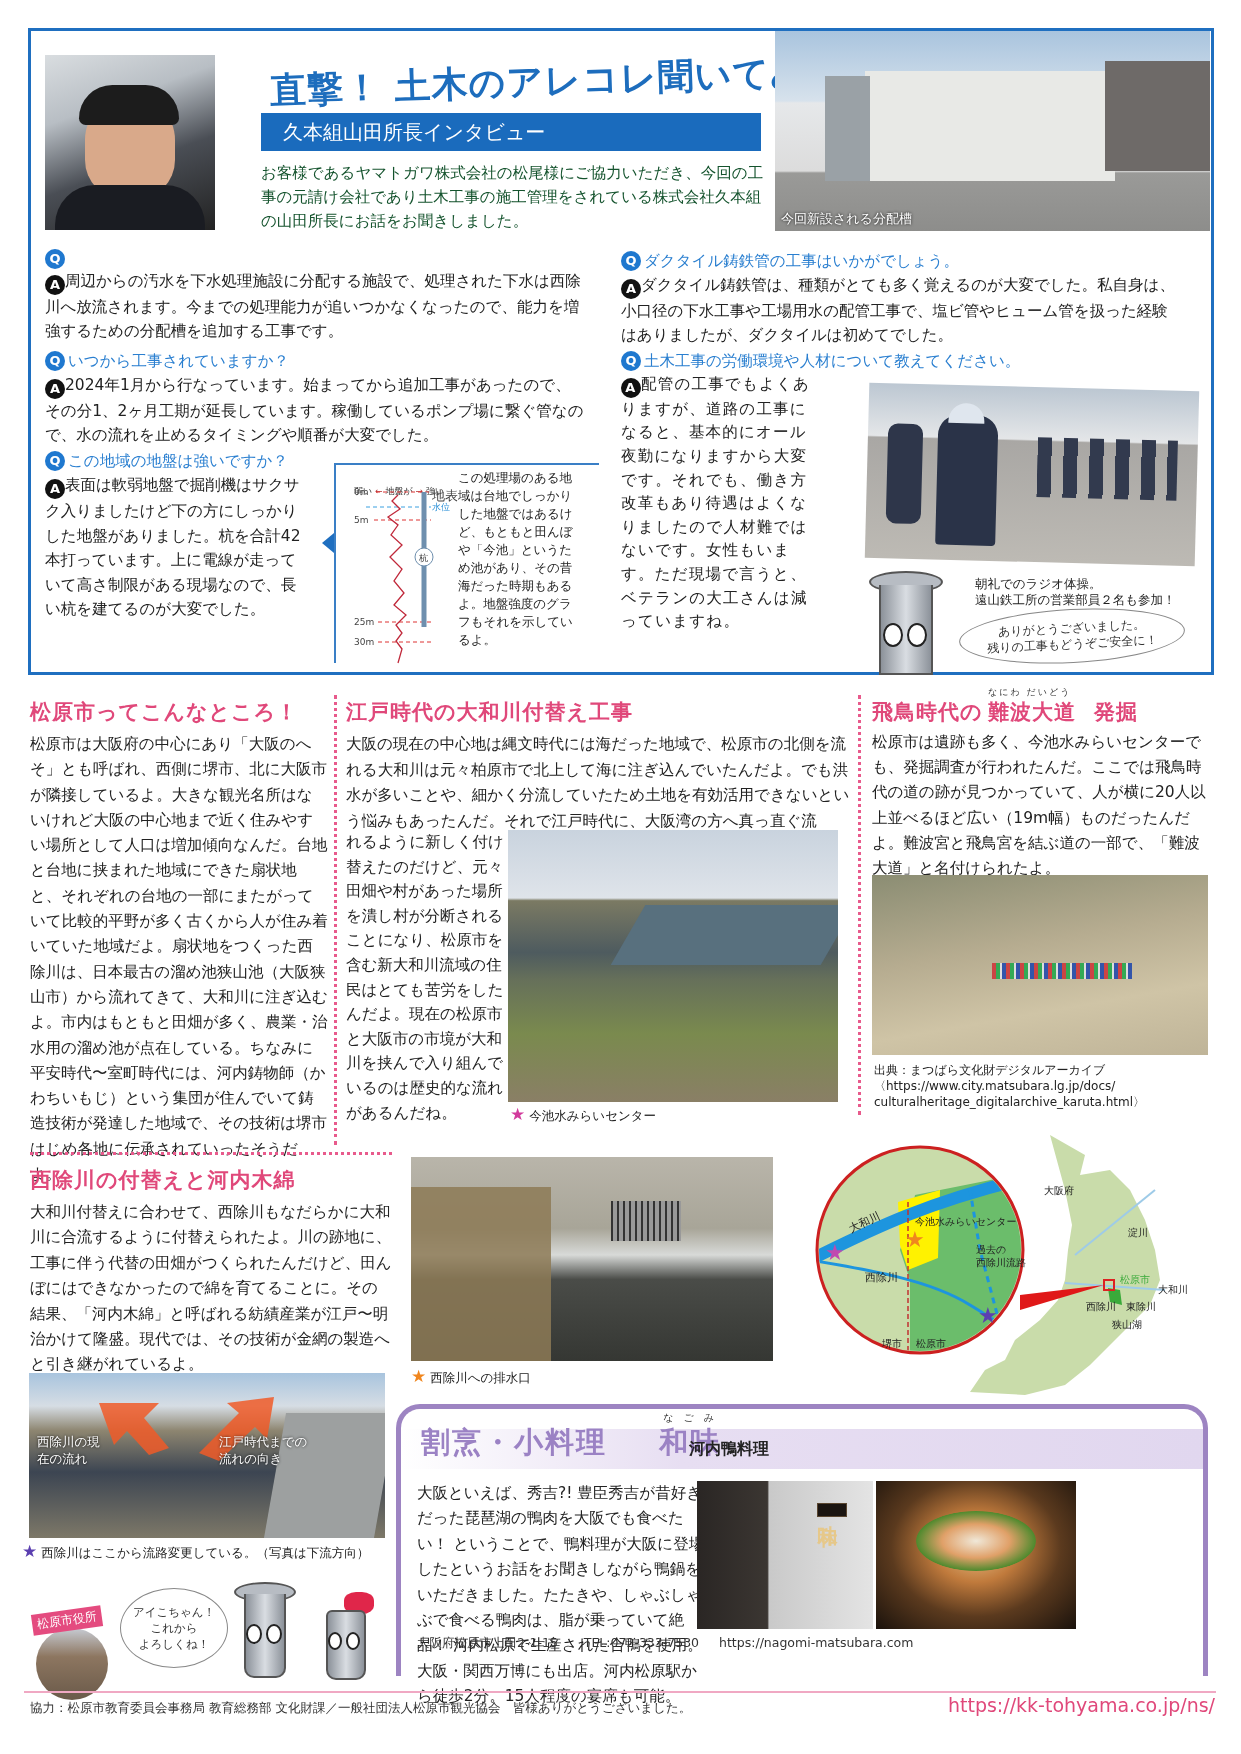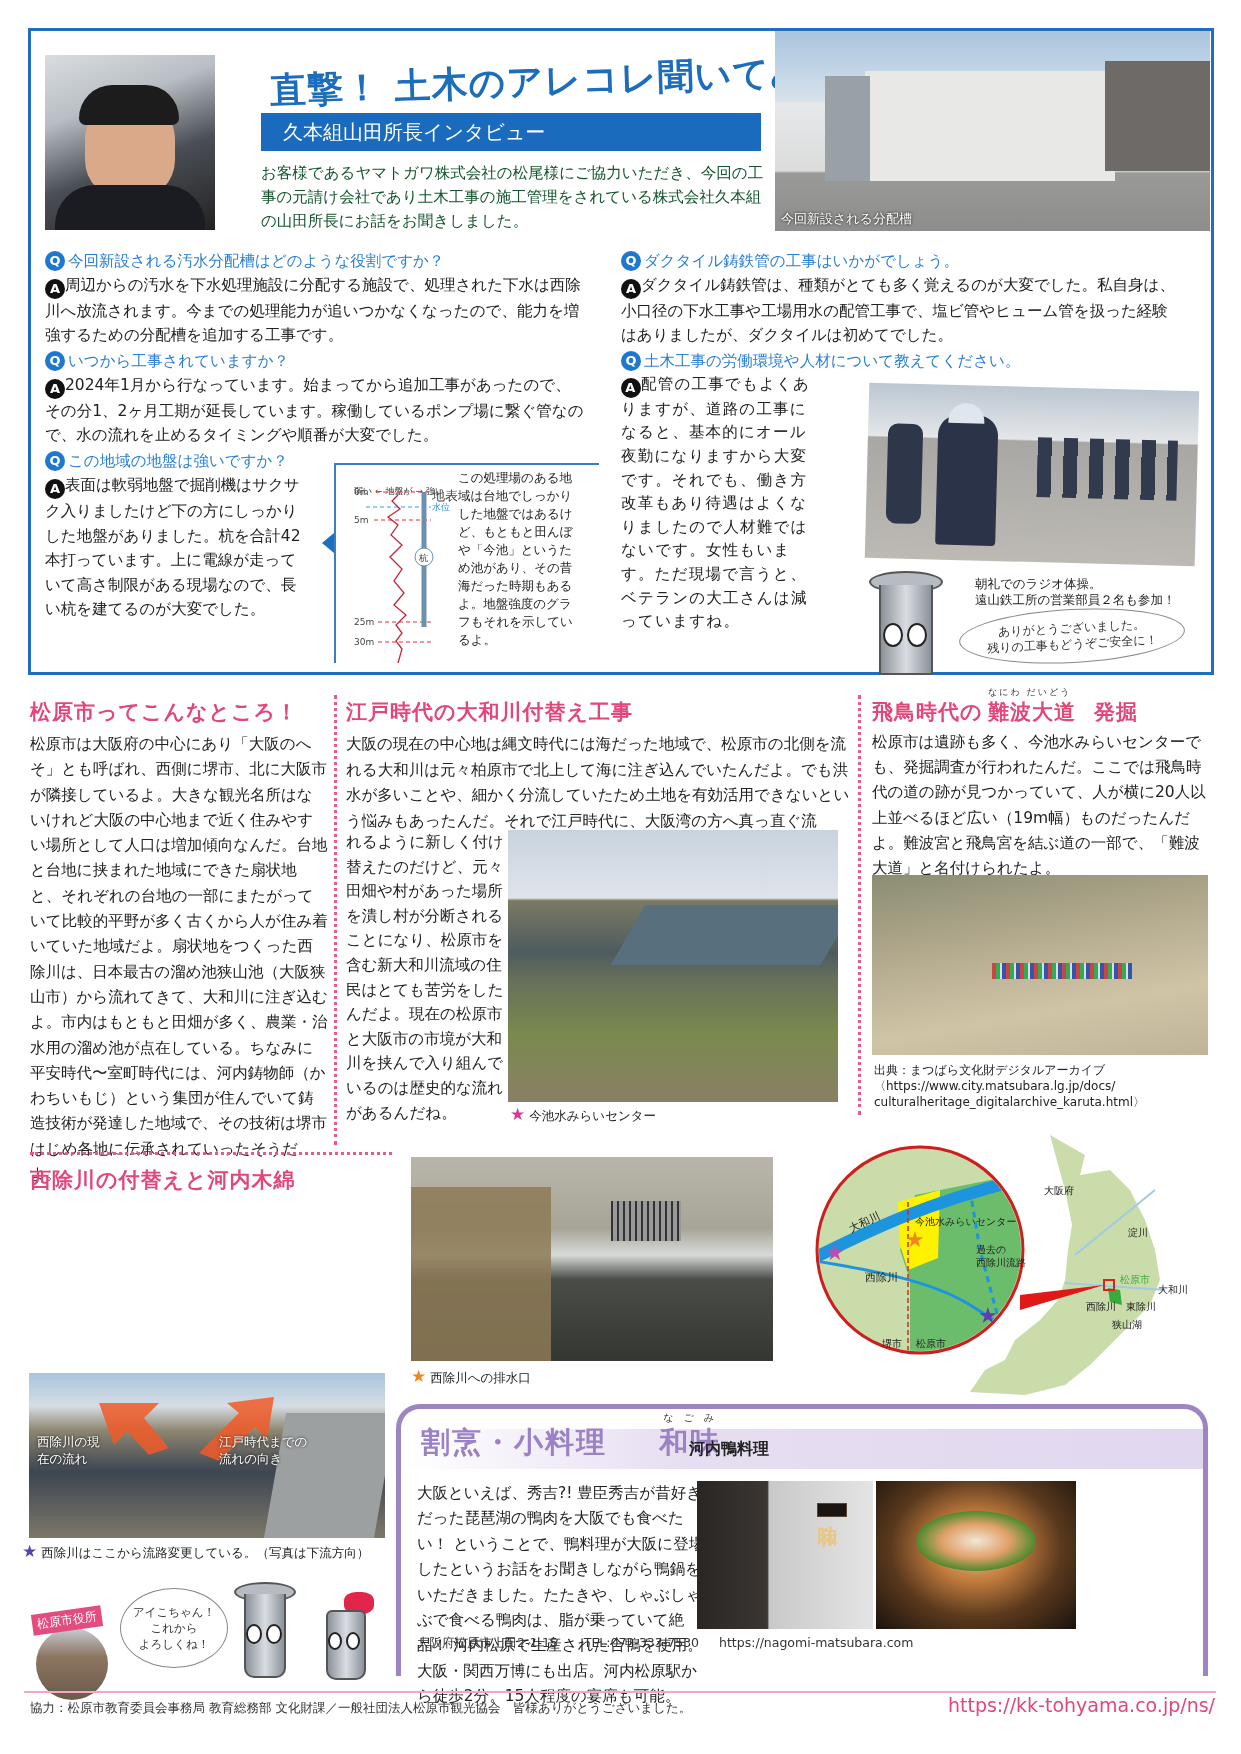--- a/index.html
+++ b/index.html
@@ -45,21 +45,20 @@
   <div class="photo" style="left:744px;top:0;width:435px;height:200px;background:linear-gradient(180deg,#a9c4de 0%,#d7e2ec 35%,#e6e8ea 36%,#dcdcdc 70%,#9a9a98 71%,#8d8d8b 100%)">
     <div style="position:absolute;left:90px;top:40px;width:250px;height:110px;background:#e8e9e6"></div>
     <div style="position:absolute;left:50px;top:45px;width:45px;height:105px;background:#9aa1a6"></div>
     <div style="position:absolute;left:330px;top:30px;width:107px;height:110px;background:#6e6a68"></div>
     <div class="caption" style="position:absolute;left:6px;bottom:4px;color:#fff;font-size:13px;text-shadow:0 0 3px #000">今回新設される分配槽</div>
   </div>
 
   <div class="qa" style="left:14px;top:218px;width:540px">
     <div class="q">
         <span class="qicon">Q</span>
-        <span>今回新設される汚水分配槽はどのような役割ですか？</span>
       </div>
     <div class="ans"><span class="aicon" style="vertical-align:-3px">A</span><span>周辺からの汚水を下水処理施設に分配する施設で、処理された下水は西除川へ放流されます。今までの処理能力が追いつかなくなったので、能力を増強するための分配槽を追加する工事です。</span></div>
   </div>
 
   <div class="qa" style="left:14px;top:318px;width:540px">
     <div class="q">
         <span class="qicon">Q</span>
         <span>いつから工事されていますか？</span>
       </div>
     <div class="ans"><span class="aicon" style="vertical-align:-3px">A</span><span>2024年1月から行なっています。始まってから追加工事があったので、その分1、2ヶ月工期が延長しています。稼働しているポンプ場に繋ぐ管なので、水の流れを止めるタイミングや順番が大変でした。</span></div>
@@ -176,20 +175,21 @@
 <div class="caption" style="position:absolute;left:874px;top:1062px;font-size:12px;line-height:16px">
   <div>出典：まつばら文化財デジタルアーカイブ</div>
   <div>〈https://www.city.matsubara.lg.jp/docs/</div>
   <div>culturalheritage_digitalarchive_karuta.html〉</div>
 </div>
 
 <div class="doth" style="left:30px;top:1152px;width:362px"></div>
 
 <div style="position:absolute;left:30px;top:1166px;width:362px">
   <div class="pink-h">西除川の付替えと河内木綿</div>
+  <div class="body-txt" style="margin-top:6px;line-height:25.4px">大和川付替えに合わせて、西除川もなだらかに大和川に合流するように付替えられたよ。川の跡地に、工事に伴う代替の田畑がつくられたんだけど、田んぼにはできなかったので綿を育てることに。その結果、「河内木綿」と呼ばれる紡績産業が江戸〜明治かけて隆盛。現代では、その技術が金網の製造へと引き継がれているよ。</div>
 </div>
 
 <div class="photo" style="left:411px;top:1157px;width:362px;height:204px;background:linear-gradient(180deg,#b9b5aa 0%,#a8a598 35%,#d8dad8 48%,#4a4c48 60%,#353733 100%)">
   <div style="position:absolute;left:0;top:30px;width:140px;height:174px;background:#8d7a56;opacity:.85"></div>
   <div style="position:absolute;left:200px;top:44px;width:70px;height:40px;background:repeating-linear-gradient(90deg,#333 0 2px,#999 2px 6px)"></div>
 </div>
 <div class="caption" style="position:absolute;left:411px;top:1368px">
   <span class="star" style="color:#f0861e">★</span><span>西除川への排水口</span>
 </div>
 

